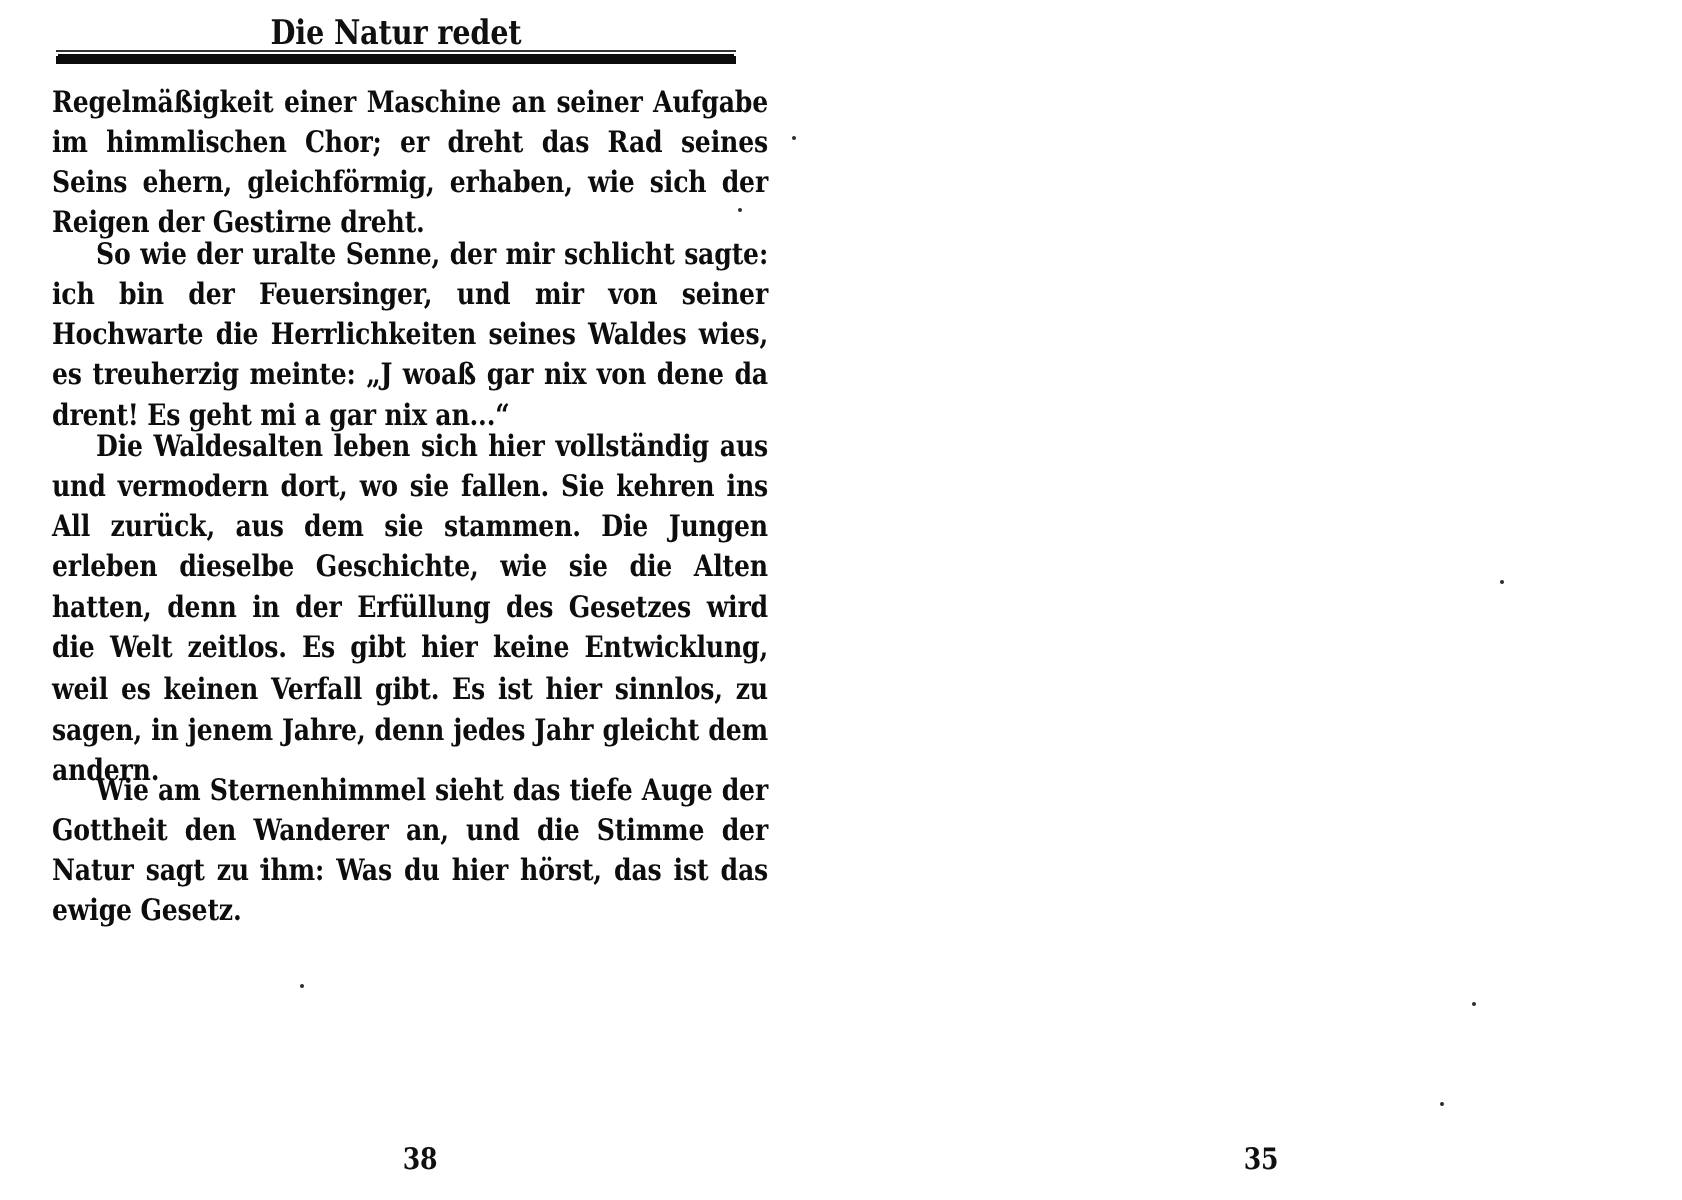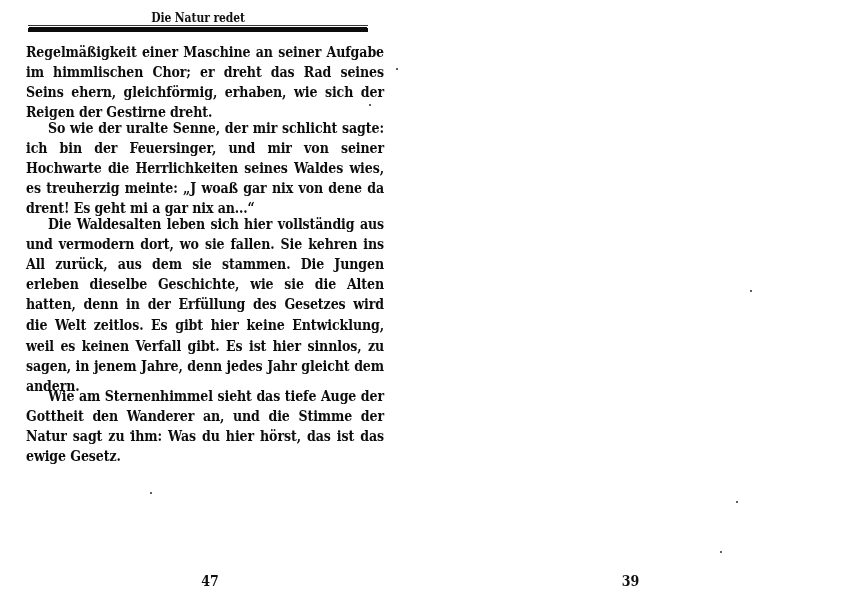--- a/index.html
+++ b/index.html
@@ -21,21 +21,21 @@
   .page-right{width:421px;}
 
   
   .runhead{
     position:absolute;left:28px;top:6px;width:340px;
     text-align:center;
   }
   .runhead-text{
     font-family:"DejaVu Serif", serif;
     font-weight:bold;
-    font-size:12px;
+    font-size:16px;
     letter-spacing:1.6px;
     color:#101010;
     font-synthesis:none;
     display:inline-block;
     transform:scaleY(1.12);
   }
   .rule{
     position:absolute;left:28px;top:28px;
     width:340px;height:4px;
     background:#0c0c0c;
@@ -100,25 +100,25 @@
       <p class="para indent fraktur">So wie der uralte Senne, der mir schlicht sagte: ich bin der Feuersinger, und mir von seiner Hochwarte die Herrlichkeiten seines Waldes wies, es treuherzig meinte: „J woaß gar nix von dene da drent! Es geht mi a gar nix an...“</p>
       <p class="para indent fraktur">Die Waldesalten leben sich hier vollständig aus und vermodern dort, wo sie fallen. Sie kehren ins All zurück, aus dem sie stammen. Die Jungen erleben dieselbe Geschichte, wie sie die Alten hatten, denn in der Erfüllung des Gesetzes wird die Welt zeitlos. Es gibt hier keine Entwicklung, weil es keinen Verfall gibt. Es ist hier sinnlos, zu sagen, in jenem Jahre, denn jedes Jahr gleicht dem andern.</p>
       <p class="para indent fraktur">Wie am Sternenhimmel sieht das tiefe Auge der Gottheit den Wanderer an, und die Stimme der Natur sagt zu ihm: Was du hier hörst, das ist das ewige Gesetz.</p>
     </div>
 
     <div class="speck" style="left:130px;top:432px;width:2px;height:2px;"></div>
     <div class="speck" style="left:150px;top:492px;width:2px;height:2px;"></div>
     <div class="speck" style="left:396px;top:68px;width:2px;height:2px;"></div>
     <div class="speck" style="left:369px;top:104px;width:2px;height:2px;"></div>
 
-    <div class="folio folio-left fraktur">47</div>
+    <div class="folio folio-left fraktur">38</div>
   </div>
 
   <div class="page page-right">
 
     <div class="speck" style="left:330px;top:290px;width:2px;height:2px;"></div>
     <div class="speck" style="left:316px;top:501px;width:2px;height:2px;"></div>
     <div class="speck" style="left:300px;top:551px;width:2px;height:2px;"></div>
 
-    <div class="folio folio-right fraktur">39</div>
+    <div class="folio folio-right fraktur">35</div>
   </div>
 
 </div>
 
 </body></html>

